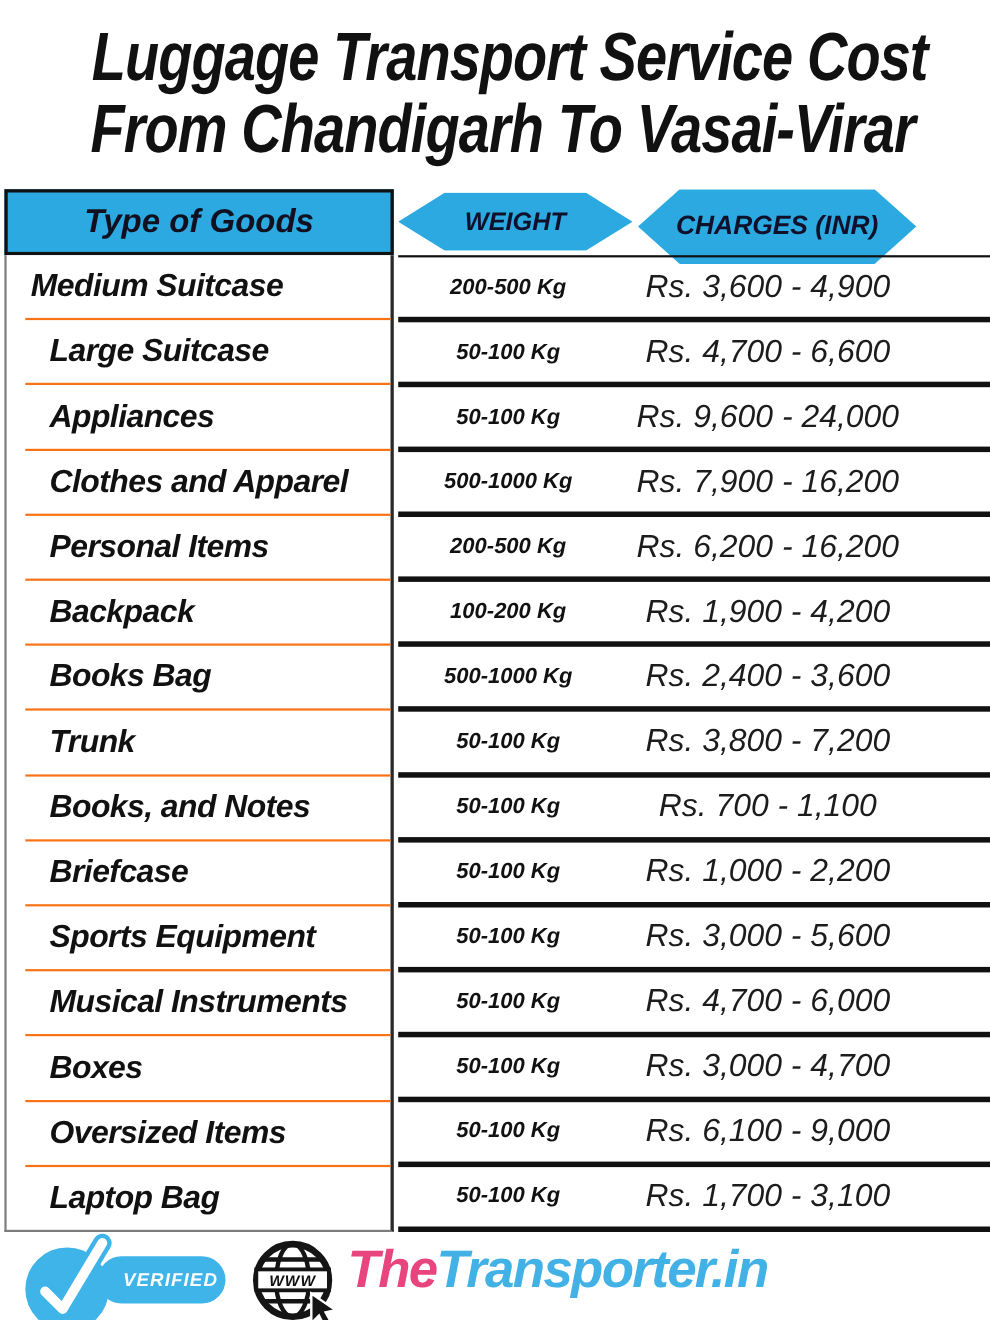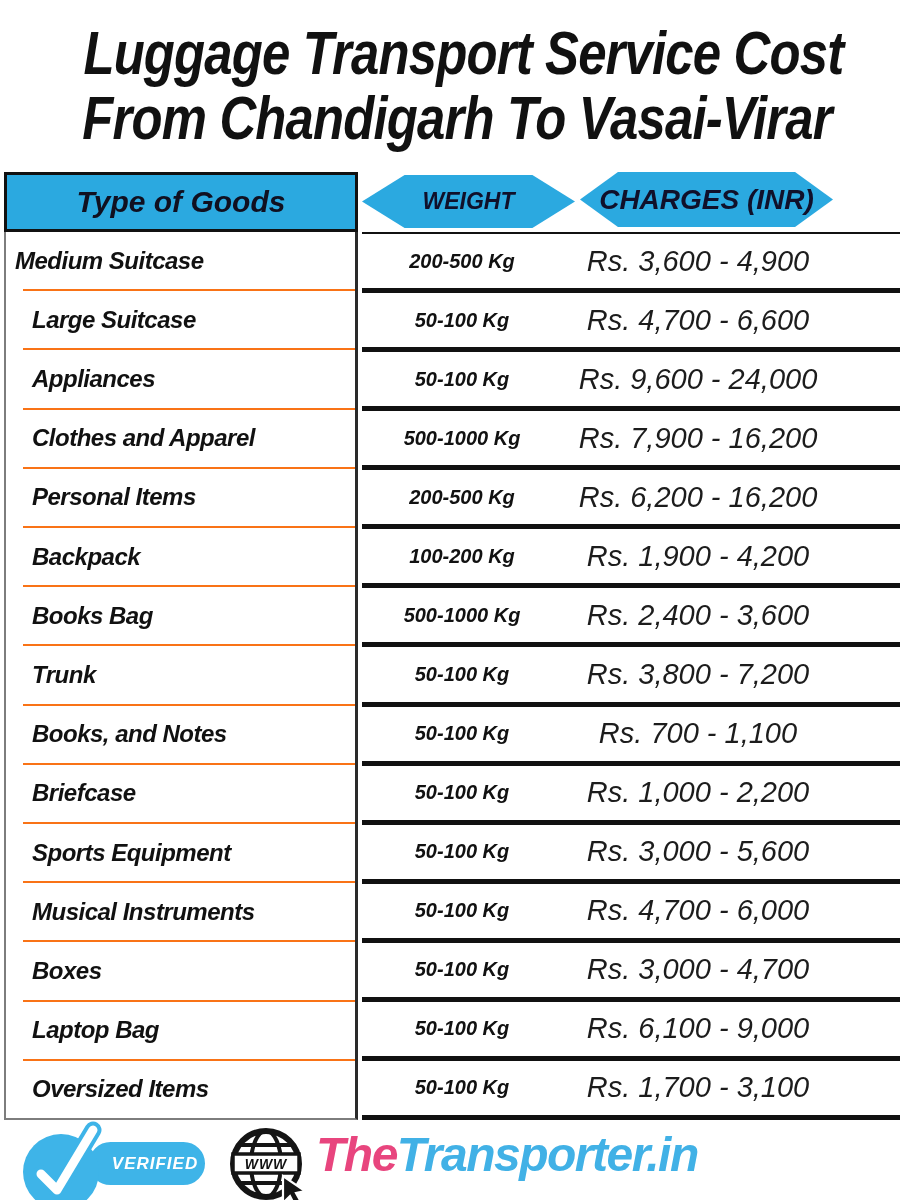--- a/index.html
+++ b/index.html
@@ -15,29 +15,29 @@
 
   
   .goods-header { position:absolute; left:4px; top:172px; width:354px; height:60px;
                   background:var(--blue); border:3px solid #111;
                   display:flex; align-items:center; justify-content:center;
                   font-weight:bold; font-size:30px; color:#101020; }
   .hex { position:absolute; background:var(--blue); display:flex; align-items:center;
          justify-content:center; font-weight:bold; color:#10102a; }
   .hex-weight { left:362px; top:175px; width:213px; height:53px; font-size:23px;
                 clip-path:polygon(0% 50%, 20% 0%, 80% 0%, 100% 50%, 80% 100%, 20% 100%); }
-  .hex-charges { left:580px; top:172px; width:253px; height:55px; font-size:28px;
+  .hex-charges { left:580px; top:172px; width:253px; height:68px; font-size:24px;
                  clip-path:polygon(0% 50%, 15% 0%, 85% 0%, 100% 50%, 85% 100%, 15% 100%); }
 
   
   .goods-col { position:absolute; left:4px; top:232px; width:354px; height:888px;
                border:2px solid #7d7d7d; border-top:none; border-right:3px solid #2a2a2a;
                display:flex; flex-direction:column; background:#fff; }
-  .goods-row { flex:1; display:flex; align-items:center; padding-left:9px;
-               font-weight:bold; font-size:24px; color:#111; letter-spacing:-0.5px; }
+  .goods-row { flex:1; display:flex; align-items:center; padding-left:22px;
+               font-weight:bold; font-size:29px; color:#111; letter-spacing:-0.5px; }
   .goods-row + .goods-row { border-top:2px solid #f97316;margin-left:17px; }
 
   
   .rates-col { position:absolute; left:362px; top:232px; width:538px; height:888px;
                border-top:2px solid #111; display:flex; flex-direction:column; }
   .rates-row { flex:1; display:flex; align-items:center; border-bottom:5px solid #111; }
   .rates-row .w { width:200px; text-align:center; font-weight:bold; font-size:20px; color:#111; }
   .rates-row .c { width:272px; text-align:center; font-size:29px; color:#1c1c1c; }
 
   
@@ -73,22 +73,22 @@
       <div class="goods-row">Clothes and Apparel</div>
       <div class="goods-row">Personal Items</div>
       <div class="goods-row">Backpack</div>
       <div class="goods-row">Books Bag</div>
       <div class="goods-row">Trunk</div>
       <div class="goods-row">Books, and Notes</div>
       <div class="goods-row">Briefcase</div>
       <div class="goods-row">Sports Equipment</div>
       <div class="goods-row">Musical Instruments</div>
       <div class="goods-row">Boxes</div>
+      <div class="goods-row">Oversized Items</div>
       <div class="goods-row">Laptop Bag</div>
-      <div class="goods-row">Oversized Items</div>
     </div>
   <div class="rates-col">
       <div class="rates-row">
         <span class="w">200-500 Kg</span>
         <span class="c">Rs. 3,600 - 4,900</span>
       </div>
       <div class="rates-row">
         <span class="w">50-100 Kg</span>
         <span class="c">Rs. 4,700 - 6,600</span>
       </div>

